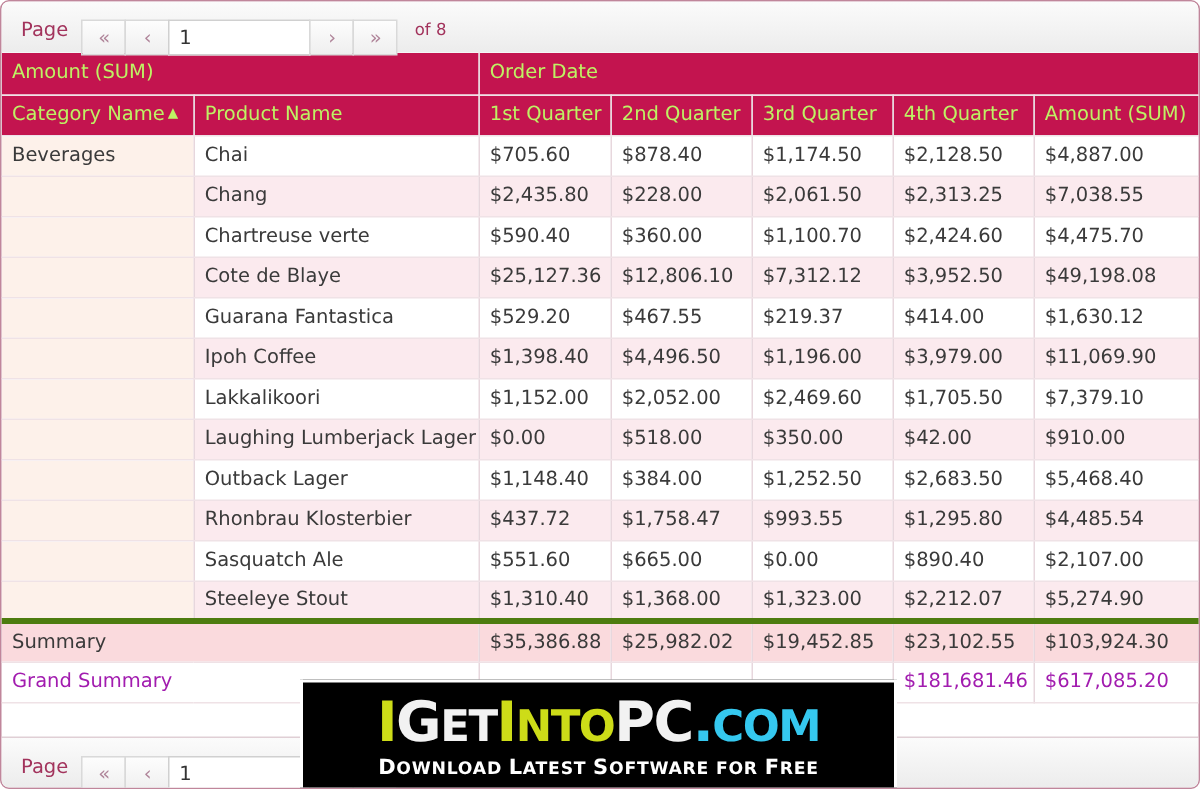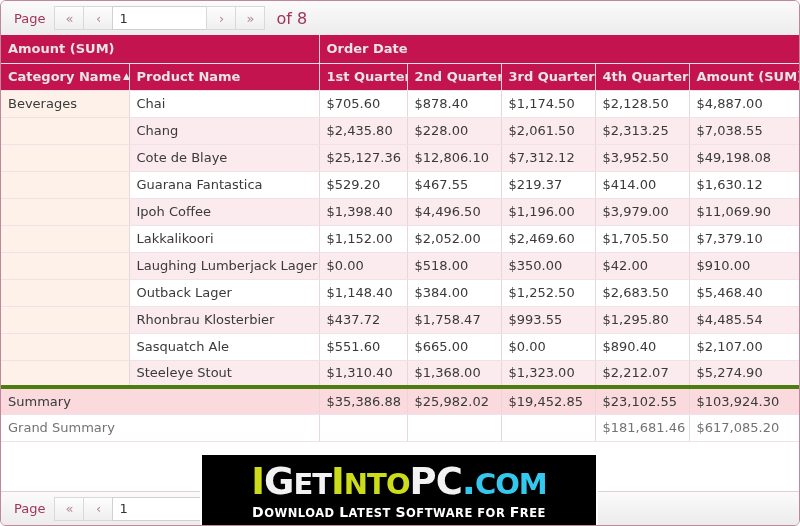--- a/index.html
+++ b/index.html
@@ -19,22 +19,21 @@
     background: #ffffff;
     overflow: hidden;
   }
 
   
   .pager {
     height: 34px;
     background: #f2f2f2;
     background: linear-gradient(#fbfbfb, #ececec);
     display: flex;
-    align-items: center;
-    padding: 0 6px;
+    padding: 12px 6px;
     font-size: 13px;
     color: #a2335c;
   }
   .pager-label { padding: 0 9px 0 7px; color: #a2335c; font-size: 13px; }
   .pg-btn {
     width: 30px; height: 24px;
     border: 1px solid #d9d9d9;
     background: linear-gradient(#fdfdfd, #efefef);
     color: #b0859a;
     font-size: 13px;
@@ -46,42 +45,42 @@
   .pg-input {
     width: 95px; height: 24px;
     border: 1px solid #d0d0d0;
     background: #ffffff;
     color: #333;
     font-size: 13px;
     font-family: "DejaVu Sans", "Liberation Sans", sans-serif;
     padding: 0 6px;
     margin-right: -1px;
   }
-  .pg-of { padding-left: 12px; color: #a2335c; font-size: 16px; }
+  .pg-of { padding-left: 12px; color: #a2335c; font-size: 11px; }
 
   
   table.grid {
     width: 798px;
     border-collapse: collapse;
     table-layout: fixed;
     font-size: 13px;
   }
   table.grid th, table.grid td {
     border-right: 1px solid #e7d7dd;
     border-bottom: 1px solid #efe2e6;
     padding: 0 7px;
     text-align: left;
     vertical-align: middle;
     white-space: nowrap;
     overflow: hidden;
   }
   thead th {
     background: #c3144f;
-    color: #e5e5e5;
-    font-weight: bold;
+    color: #bef264;
+    font-weight: normal;
     font-size: 13px;
     border-right: 1px solid #d6traced;
     border-right: 1px solid #d64a7d;
     border-bottom: 1px solid #a81044;
     height: 27px;
   }
   thead tr.band-row th { height: 28px; }
   .sort-caret {
     display: inline-block;
     margin-left: 2px;
@@ -98,21 +97,21 @@
   }
   tr.summary-row td {
     background: #fadadd !important;
     height: 27px;
     color: #3a3a3a;
     border-top: 4px solid #4d7c0f;
   }
   tr.grand-row td {
     background: #ffffff !important;
     height: 27px;
-    color: #737373;
+    color: #a21caf;
   }
   td.num { text-align: left; }
 
   
   col.c0 { width: 128px; }
   col.c1 { width: 190px; }
   col.c2 { width: 88px; }
   col.c3 { width: 94px; }
   col.c4 { width: 94px; }
   col.c5 { width: 94px; }
@@ -216,20 +215,29 @@
         </tr>
         <tr class="odd">
           <td class="cat-cell"></td>
           <td>Chang</td>
           <td class="num">$2,435.80</td>
           <td class="num">$228.00</td>
           <td class="num">$2,061.50</td>
           <td class="num">$2,313.25</td>
           <td class="num">$7,038.55</td>
         </tr>
+        <tr class="even">
+          <td class="cat-cell"></td>
+          <td>Chartreuse verte</td>
+          <td class="num">$590.40</td>
+          <td class="num">$360.00</td>
+          <td class="num">$1,100.70</td>
+          <td class="num">$2,424.60</td>
+          <td class="num">$4,475.70</td>
+        </tr>
         <tr class="odd">
           <td class="cat-cell"></td>
           <td>Cote de Blaye</td>
           <td class="num">$25,127.36</td>
           <td class="num">$12,806.10</td>
           <td class="num">$7,312.12</td>
           <td class="num">$3,952.50</td>
           <td class="num">$49,198.08</td>
         </tr>
         <tr class="even">

